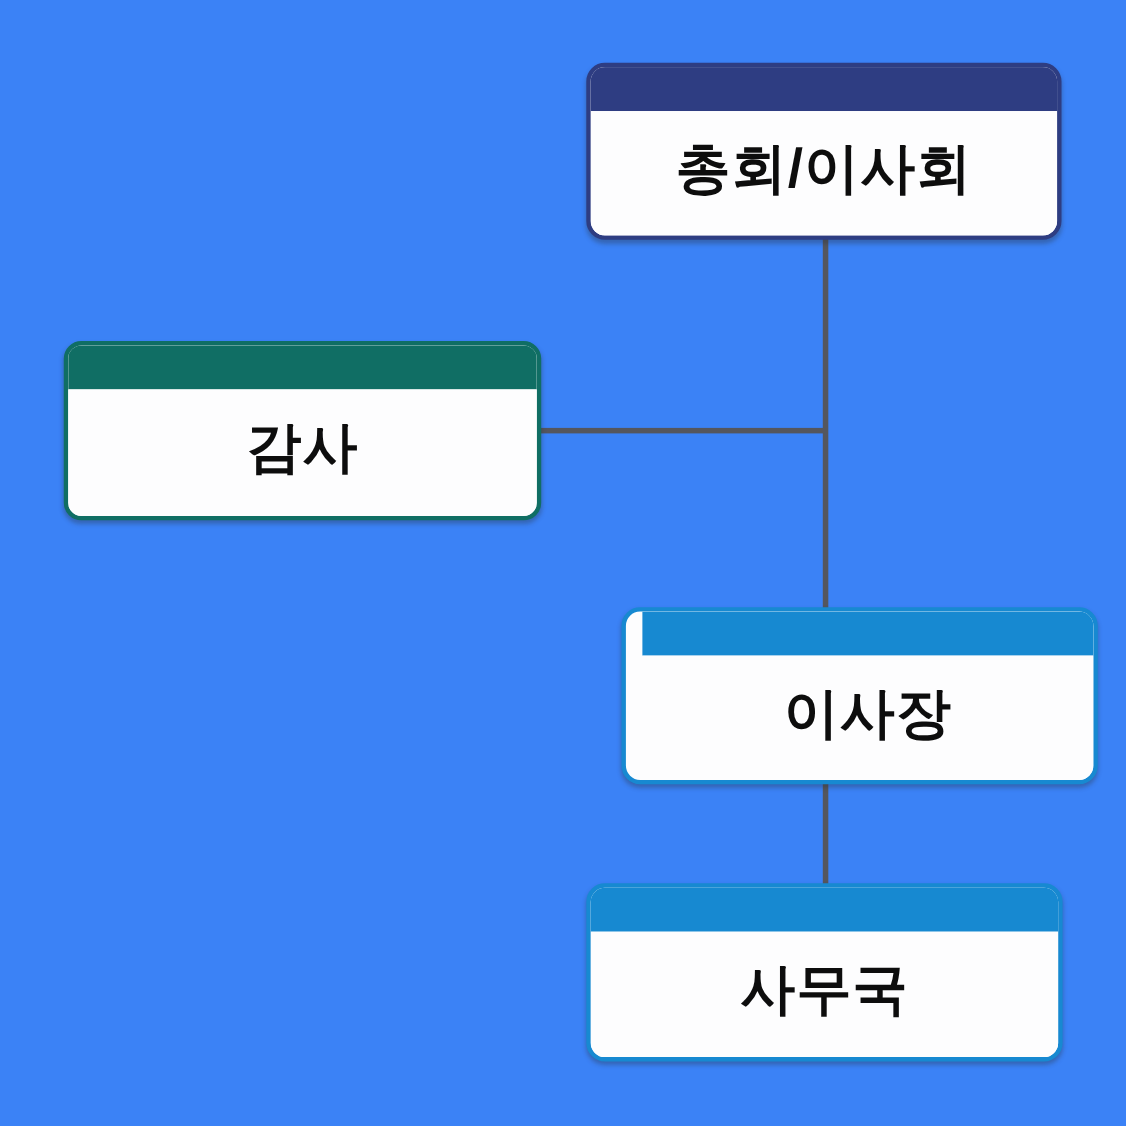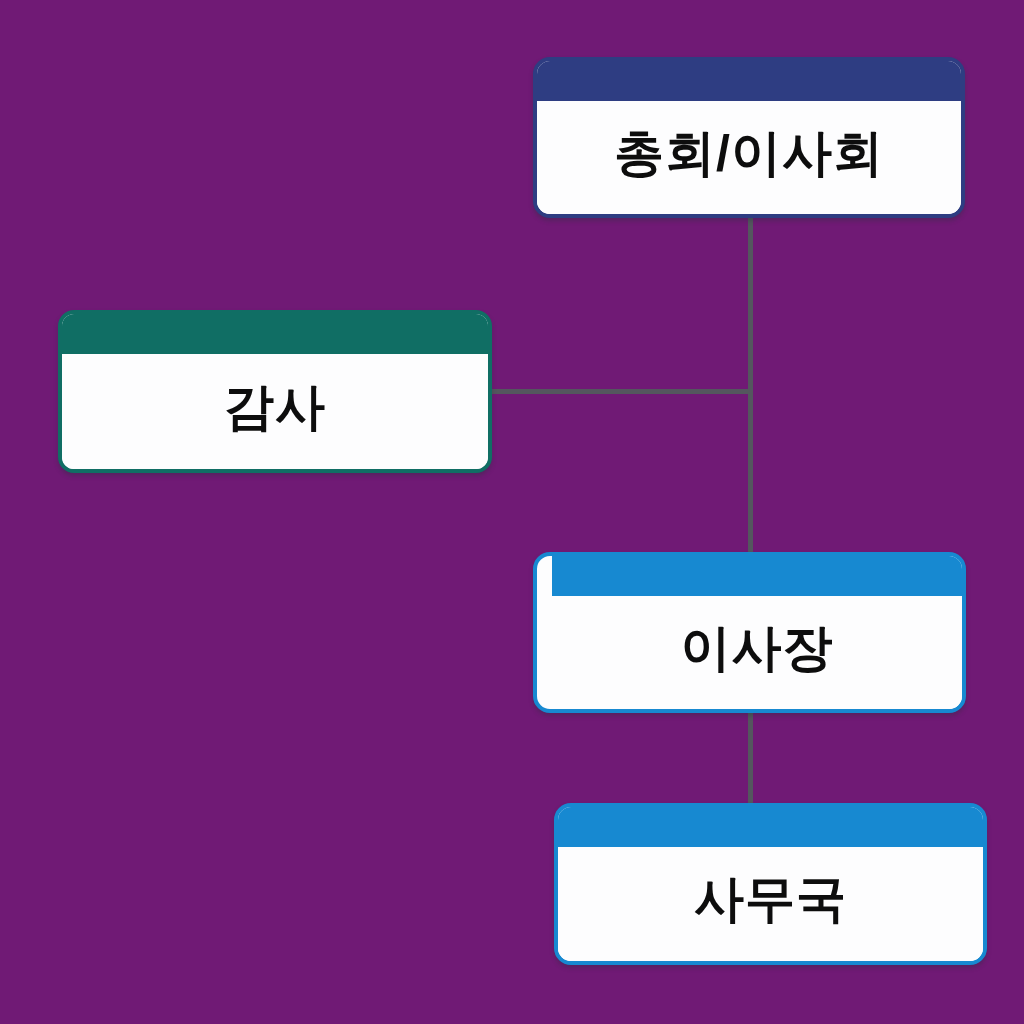--- a/index.html
+++ b/index.html
@@ -9,21 +9,21 @@
     height: 1024px;
     background: #ffffff;
     font-family: "Liberation Sans", "DejaVu Sans", sans-serif;
     overflow: hidden;
   }
 
   .canvas {
     position: relative;
     width: 1024px;
     height: 1024px;
-    background: #701a75;
+    background: #3b82f6;
   }
 
   
   .connector {
     position: absolute;
     background: var(--line, #54565e);
     z-index: 1;
   }
   .connector.v { width: 5px; }
   .connector.h { height: 5px; }
@@ -63,22 +63,22 @@
     font-size: 50px;
     font-weight: 900;
     color: #0d0d0d;
     letter-spacing: 1px;
     line-height: 1;
     padding-bottom: 10px;
   }
 
   #node-assembly    { left: 533px; top:  57px; width: 432px; height: 161px; }
   #node-auditor     { left:  58px; top: 310px; width: 434px; height: 163px; border-radius: 16px; }
-  #node-chairman    { left: 533px; top: 552px; width: 433px; height: 161px; padding-left: 15px; }
-  #node-secretariat { left: 533px; top: 803px; width: 433px; height: 162px; margin-left: 21px; }
+  #node-chairman    { left: 565px; top: 552px; width: 433px; height: 161px; padding-left: 15px; }
+  #node-secretariat { left: 533px; top: 803px; width: 433px; height: 162px; }
 </style>
 </head>
 <body>
 
 <div class="canvas">
 
   <div class="connector v" id="edge-assembly-chairman" style="--line: #54565E;"></div>
 
   <div class="connector h" id="edge-auditor-branch" style="--line: #54565E;"></div>
 

